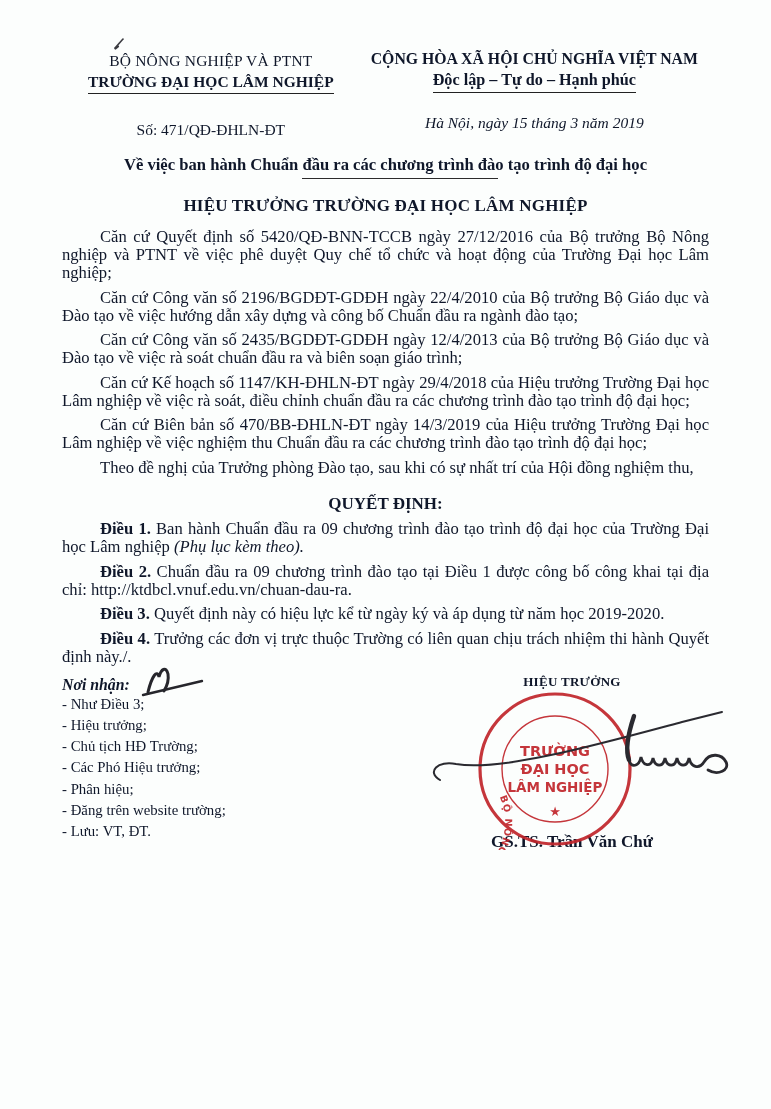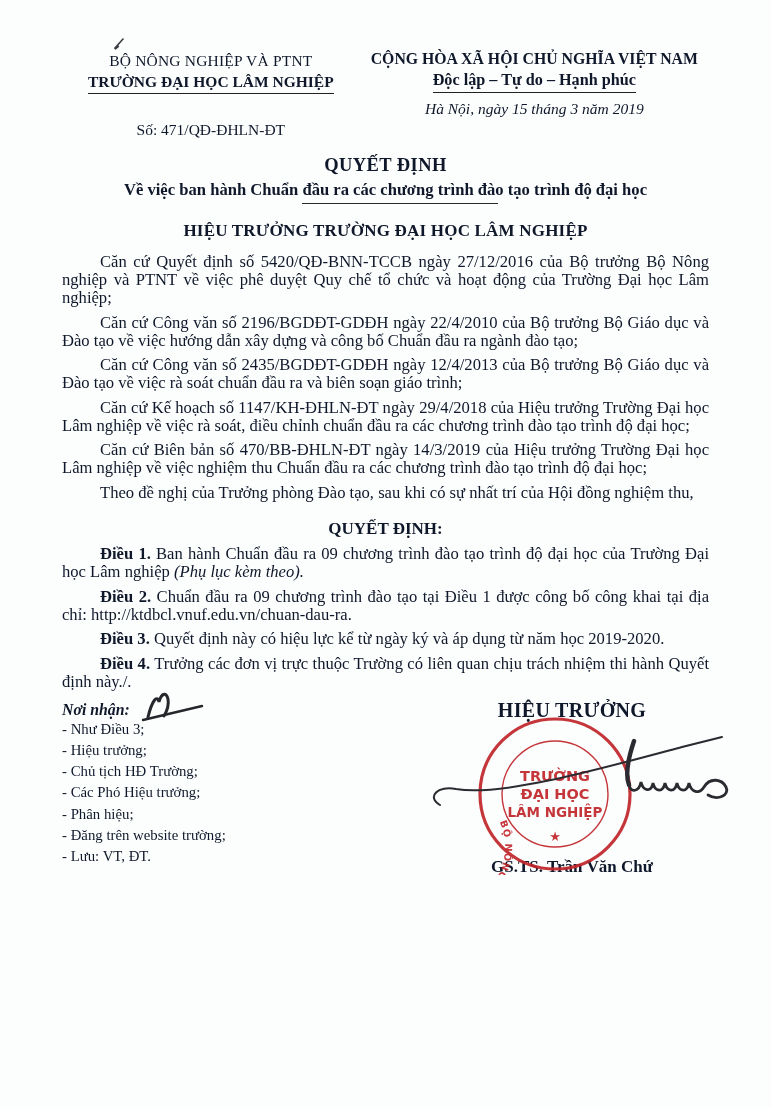--- a/index.html
+++ b/index.html
@@ -19,21 +19,21 @@
   .hdr{display:flex;justify-content:space-between;align-items:flex-start;}
   .hdr-left{width:46%;text-align:center;padding-top:14px;}
   .hdr-right{width:54%;text-align:center;padding-top:12px;}
   .hdr-org{font-size:15.5px;letter-spacing:.2px;}
   .hdr-org-bold{font-weight:bold;font-size:15.5px;margin-top:3px;}
   .hdr-org-bold .ul{display:inline-block;border-bottom:1.6px solid #222;padding-bottom:2px;}
   .doc-number{font-size:15.5px;margin-top:27px;}
   .nat-motto1{font-weight:bold;font-size:15.8px;}
   .nat-motto2{font-weight:bold;font-size:16.2px;margin-top:3px;}
   .nat-motto2 .ul{display:inline-block;border-bottom:1.6px solid #222;padding-bottom:2px;}
-  .date-line{font-style:italic;font-size:15.5px;margin-top:7px;}
+  .date-line{font-style:italic;font-size:15.5px;margin-top:21px;}
 
   
   .title-block{text-align:center;margin-top:16px;}
   .doc-type{font-weight:bold;font-size:18.5px;letter-spacing:.4px;}
   .doc-subject{font-weight:bold;font-size:16.6px;margin-top:4px;}
   .subject-rule{width:196px;border-bottom:1.6px solid #2b2b2b;margin:3px auto 0 auto;transform:translateX(14px);}
   .issuer{font-weight:bold;font-size:17px;text-align:center;margin-top:17px;letter-spacing:.2px;}
 
   
   .para{
@@ -47,21 +47,21 @@
   .decision-heading{font-weight:bold;font-size:17px;text-align:center;margin-top:17px;}
 
   
   .footer{position:relative;margin-top:8px;height:250px;}
   .recipients{position:absolute;left:0;top:2px;}
   .recipients-label{font-weight:bold;font-style:italic;font-size:15.8px;position:relative;}
   .initials-svg{position:absolute;left:78px;top:-12px;}
   .recipient-item{font-size:14.8px;line-height:21.3px;}
 
   .sig-block{position:absolute;left:360px;top:0;width:300px;text-align:center;}
-  .sig-title{font-weight:bold;font-size:20px;letter-spacing:.3px;}
+  .sig-title{font-weight:bold;font-size:13px;letter-spacing:.3px;}
   .sig-name{font-weight:bold;font-size:17px;position:absolute;left:0;top:158px;width:100%;}
 
   .stamp-svg{position:absolute;left:412px;top:14px;opacity:.93;}
   .signature-svg{position:absolute;left:368px;top:36px;}
   .pen-mark-svg{position:absolute;left:112px;top:36px;}
 </style>
 </head>
 <body>
 
 <div class="page">
@@ -83,21 +83,20 @@
       <div class="hdr-right">
         <div class="nat-motto1">CỘNG HÒA XÃ HỘI CHỦ NGHĨA VIỆT NAM</div>
         <div class="nat-motto2">
           <span class="ul">Độc lập – Tự do – Hạnh phúc</span>
         </div>
         <div class="date-line">Hà Nội, ngày 15 tháng 3 năm 2019</div>
       </div>
     </div>
 
     <div class="title-block">
-      <div class="doc-type">QUYẾT ĐỊNH</div>
       <div class="doc-subject">Về việc ban hành Chuẩn đầu ra các chương trình đào tạo trình độ đại học</div>
       <div class="subject-rule"></div>
     </div>
     <div class="issuer">HIỆU TRƯỞNG TRƯỜNG ĐẠI HỌC LÂM NGHIỆP</div>
 
     <p class="para first-para">Căn cứ Quyết định số 5420/QĐ-BNN-TCCB ngày 27/12/2016 của Bộ trưởng Bộ Nông nghiệp và PTNT về việc phê duyệt Quy chế tổ chức và hoạt động của Trường Đại học Lâm nghiệp;</p>
     <p class="para">Căn cứ Công văn số 2196/BGDĐT-GDĐH ngày 22/4/2010 của Bộ trưởng Bộ Giáo dục và Đào tạo về việc hướng dẫn xây dựng và công bố Chuẩn đầu ra ngành đào tạo;</p>
     <p class="para">Căn cứ Công văn số 2435/BGDĐT-GDĐH ngày 12/4/2013 của Bộ trưởng Bộ Giáo dục và Đào tạo về việc rà soát chuẩn đầu ra và biên soạn giáo trình;</p>
     <p class="para">Căn cứ Kế hoạch số 1147/KH-ĐHLN-ĐT ngày 29/4/2018 của Hiệu trưởng Trường Đại học Lâm nghiệp về việc rà soát, điều chỉnh chuẩn đầu ra các chương trình đào tạo trình độ đại học;</p>
     <p class="para">Căn cứ Biên bản số 470/BB-ĐHLN-ĐT ngày 14/3/2019 của Hiệu trưởng Trường Đại học Lâm nghiệp về việc nghiệm thu Chuẩn đầu ra các chương trình đào tạo trình độ đại học;</p>

